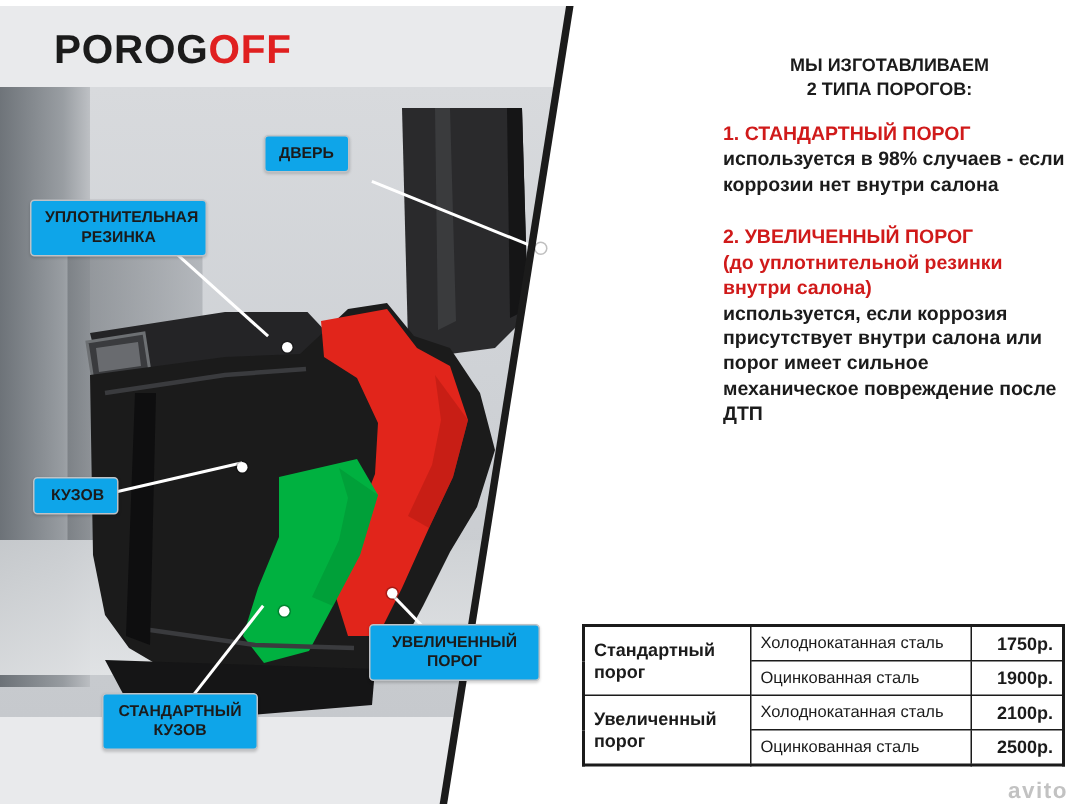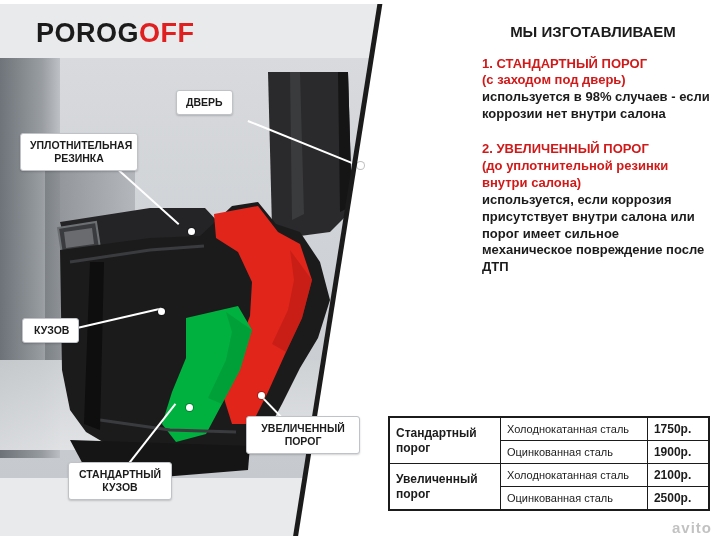--- a/index.html
+++ b/index.html
@@ -107,21 +107,21 @@
     left: 0;
     top: 0;
     width: 470px;
     height: 540px;
     z-index: 4;
   }
 
   
   .callout {
     position: absolute;
-    background: #ffffff;
+    background: #0ea5e9;
     border: 1px solid #bfc2c6;
     border-radius: 3px;
     padding: 5px 9px;
     font-size: 10.5px;
     font-weight: bold;
     color: #1b1b1b;
     line-height: 1.25;
     text-align: center;
     z-index: 8;
     box-shadow: 0 1px 2px rgba(0,0,0,.18);
@@ -147,23 +147,23 @@
   
   .right-panel {
     position: absolute;
     left: 470px;
     top: 0;
     width: 250px;
     height: 540px;
     z-index: 10;
   }
   .rp-head {
-    margin: 22px 14px 0 10px;
+    margin: 36px 14px 0 10px;
     text-align: center;
-    font-size: 15px;
+    font-size: 12px;
     font-weight: bold;
     color: #1b1b1b;
     line-height: 1.3;
   }
   .rp-head .l2 { display: block; }
   .rp-block {
     margin: 14px 10px 0 12px;
     font-size: 13px;
     line-height: 1.3;
     color: #1b1b1b;
@@ -198,21 +198,21 @@
     line-height: 1.2;
   }
   .price-table td.mat {
     width: 150px;
     font-weight: normal;
     font-size: 11px;
     margin-top: 12px;
   }
   .price-table td.price {
     width: 52px;
-    text-align: left;
+    text-align: right;
     font-size: 12px;
   }
   .watermark {
     position: absolute;
     right: 8px;
     bottom: 4px;
     font-size: 15px;
     color: rgba(120,120,120,.45);
     font-weight: bold;
     letter-spacing: 1px;
@@ -304,25 +304,25 @@
   <div class="divider"></div>
   <div class="divider-line"></div>
 
   <div class="logo">
     <span>POROG</span><span class="accent">OFF</span>
   </div>
 
   <div class="right-panel">
     <div class="rp-head">
       <span>МЫ ИЗГОТАВЛИВАЕМ</span>
+      <span class="l2">2 ТИПА ПОРОГОВ:</span>
     </div>
 
     <div class="rp-block">
       <div class="title">1. СТАНДАРТНЫЙ ПОРОГ</div>
-      <div class="sub">(с заходом под дверь)</div>
       <div class="body">используется в 98% случаев - если коррозии нет внутри салона</div>
     </div>
 
     <div class="rp-block" style="margin-top:18px;">
       <div class="title">2. УВЕЛИЧЕННЫЙ ПОРОГ</div>
       <div class="sub">(до уплотнительной резинки внутри салона)</div>
       <div class="body">используется, если коррозия присутствует внутри салона или порог имеет сильное механическое повреждение после ДТП</div>
     </div>
   </div>
 

